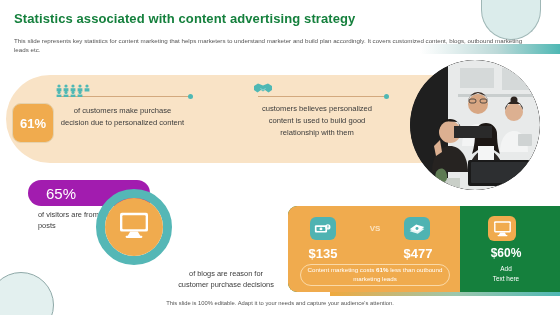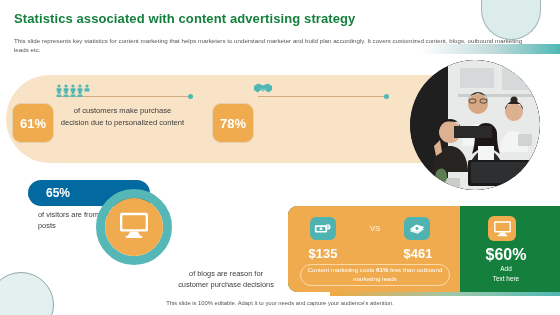--- a/index.html
+++ b/index.html
@@ -77,22 +77,22 @@
 
   
   .photo-wrap {
     position:absolute; left:410px; top:60px; width:130px; height:130px;
     border-radius:50%; overflow:hidden; background:#2b2b2b;
   }
   .photo-wrap svg { display:block; }
 
   
   .teal-pill {
-    position:absolute; background:#0369a1; color:#ffffff;
-    font-size:12px; font-weight:bold; display:flex; align-items:center;
+    position:absolute; background:#a21caf; color:#ffffff;
+    font-size:15px; font-weight:normal; display:flex; align-items:center;
   }
   #pill65 { left:28px; top:180px; width:122px; height:26px; border-radius:13px 13px 0 13px; padding-left:18px; }
   #pill63 { left:118px; top:240px; width:122px; height:26px; border-radius:13px 13px 13px 0; padding-left:58px; }
 
   .pill-sub { position:absolute; font-size:7.4px; color:#3b3b3b; line-height:1.55; }
   #sub65 { left:38px; top:209px; width:90px; }
   #sub63 { left:176px; top:268px; width:100px;text-align:center; }
 
   .ring-teal {
     position:absolute; left:96px; top:189px; width:76px; height:76px;
@@ -134,21 +134,21 @@
     position:absolute; left:12px; top:58px; width:150px; height:22px;
     border:1px solid #fad9a7; border-radius:11px;
     display:flex; align-items:center; justify-content:center;
     text-align:center; color:#ffffff; font-size:6.2px; line-height:1.4; padding:0 6px;
   }
   .ribbon b { font-weight:bold; }
   .cmp-right { position:absolute; left:172px; top:0; width:92px; height:86px; }
   #icon60 { left:200px; top:10px; }
   .amt60 {
     position:absolute; left:182px; top:40px; width:72px; text-align:center;
-    color:#ffffff; font-size:16px; font-weight:bold;
+    color:#ffffff; font-size:12px; font-weight:bold;
   }
   .addtext {
     position:absolute; left:182px; top:58px; width:72px; text-align:center;
     color:#ffffff; font-size:6.4px; line-height:1.5;
   }
 
   
   .footer {
     position:absolute; left:0; top:300px; width:560px; text-align:center;
     font-size:5.8px; color:#555;
@@ -217,21 +217,21 @@
   <div class="stat-text" id="text61">of customers make purchase decision due to personalized content</div>
 
   <div class="conn-line" id="line78"></div>
   <div class="conn-dot" id="dot78"></div>
   <div class="handshake-icon">
     <svg viewBox="0 0 22 14" width="22" height="14">
       <path d="M2 4 L6 1.5 L11 3.5 L16 1.5 L20 4 L20 8 L16.5 10.5 L13 8 L11 9.5 L9 8 L5.5 10.5 L2 8 Z" fill="#4fb8b4"></path>
       <path d="M8.5 6.5 L11 8.2 L13.5 6.5" fill="none" stroke="#9fd9d7" stroke-width="0.9"></path>
     </svg>
   </div>
-  <div class="sq-badge" id="badge78">78%</div>
+  <div class="stat-text" id="text78">customers believes personalized content is used to build good relationship with them</div>
 
   <div class="photo-wrap">
     <svg viewBox="0 0 130 130" width="130" height="130">
       <defs>
           <clipPath id="pc">
             <circle cx="65" cy="65" r="65"></circle>
           </clipPath>
         </defs>
       <g clip-path="url(#pc)">
         <rect width="130" height="130" fill="#1f1f1f"></rect>
@@ -303,21 +303,21 @@
     <div class="vs-label">VS</div>
     <div class="icon-sq teal" id="icon346">
       <svg viewBox="0 0 22 16" width="18" height="13">
         <path d="M2 9 L10 3 L20 6 L12 12 Z" fill="#ffffff"></path>
         <path d="M2 11.5 L10 5.5 L20 8.5 L12 14.5 Z" fill="#ffffff" opacity="0.85"></path>
         <circle cx="11" cy="8" r="1.8" fill="#4fb3b2"></circle>
       </svg>
     </div>
 
     <div class="money-amt" id="amt135">$135</div>
-    <div class="money-amt" id="amt346">$461</div>
+    <div class="money-amt" id="amt346">$477</div>
 
     <div class="ribbon">
       <span><span>Content marketing costs </span><b>61%</b><span> less than outbound marketing leads</span></span>
     </div>
 
     <div class="cmp-right"></div>
     <div class="icon-sq orange" id="icon60">
       <svg viewBox="0 0 34 30" width="19" height="17">
         <rect x="2" y="2" width="30" height="20" rx="2" fill="#ffffff"></rect>
         <rect x="4.5" y="4.5" width="25" height="15" rx="1" fill="#f0ab4e"></rect>

